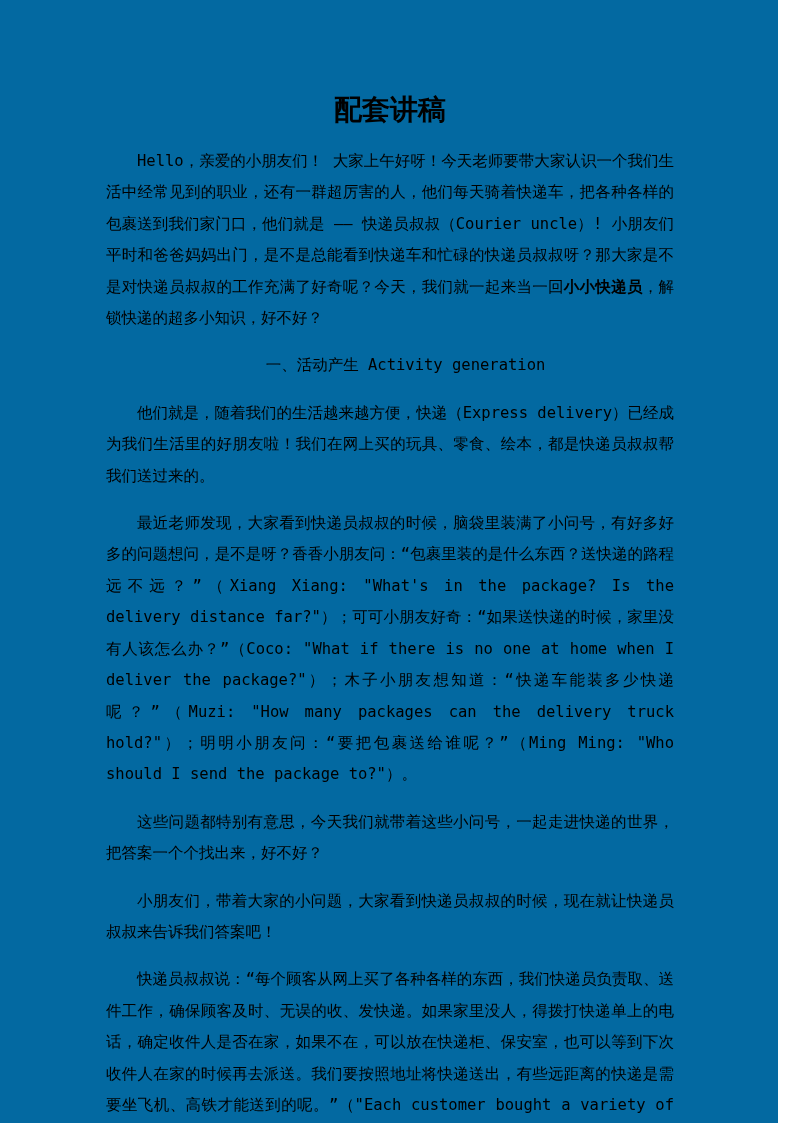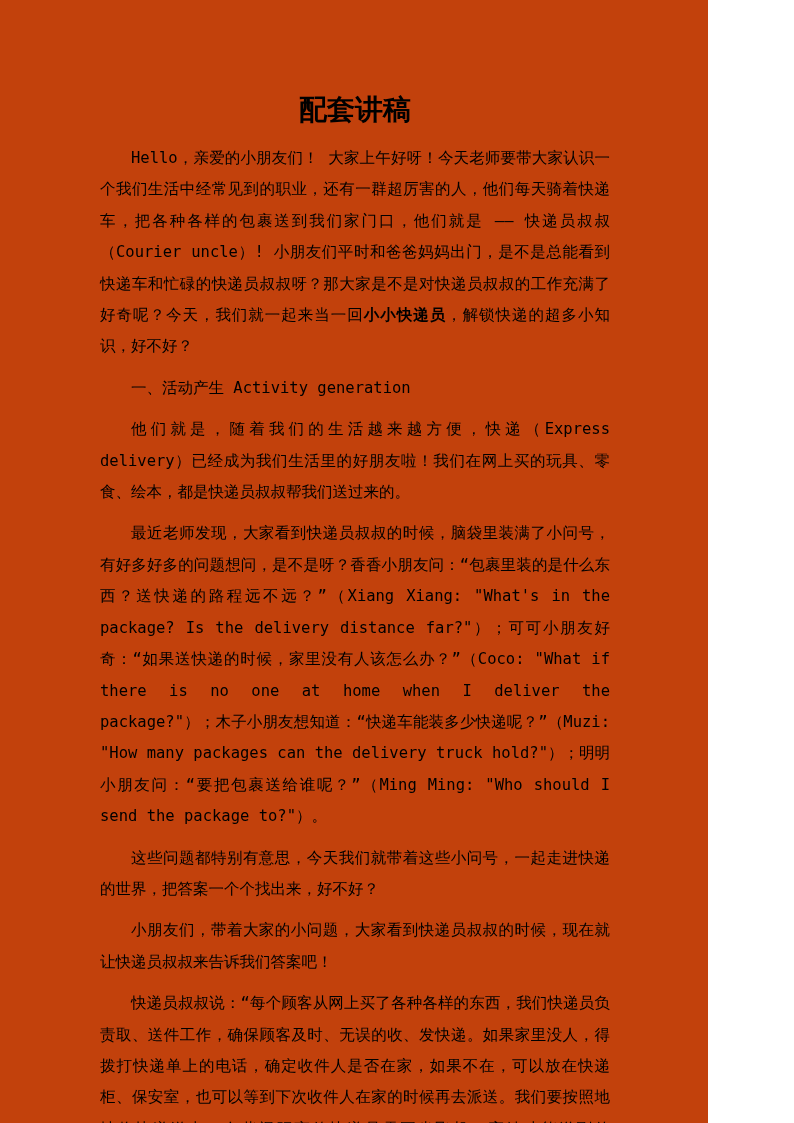--- a/index.html
+++ b/index.html
@@ -2,48 +2,48 @@
 <html><head>
 <meta charset="utf-8">
 <style>
   html, body {
     margin: 0;
     padding: 0;
     background: #ffffff;
   }
   .page {
     position: relative;
-    width: 708px;
+    width: 778px;
     height: 1123px;
     box-sizing: border-box;
-    background: #c2410c;
+    background: #0369a1;
     color: #000000;
     padding: 90px 88px 0 90px;
     font-family: "DejaVu Sans Mono", "DejaVu Sans", sans-serif;
     font-size: 15.5px;
     line-height: 31.4px;
     overflow: hidden;
   }
   .doc-title {
     margin: 0 0 13px 0;
     text-align: center;
     font-family: "DejaVu Sans", "Liberation Sans", sans-serif;
     font-weight: 700;
     font-size: 28px;
     line-height: 40px;
     color: #000000;
   }
   .para {
-    margin: 10px;
+    margin: 16px;
     text-indent: 2em;
     text-align: justify;
     word-break: break-word;
   }
   .para.heading {
-    text-align: left;
+    text-align: center;
   }
   .bold {
     font-weight: 700;
   }
 </style>
 </head>
 <body>
 
 <div class="page">
 

